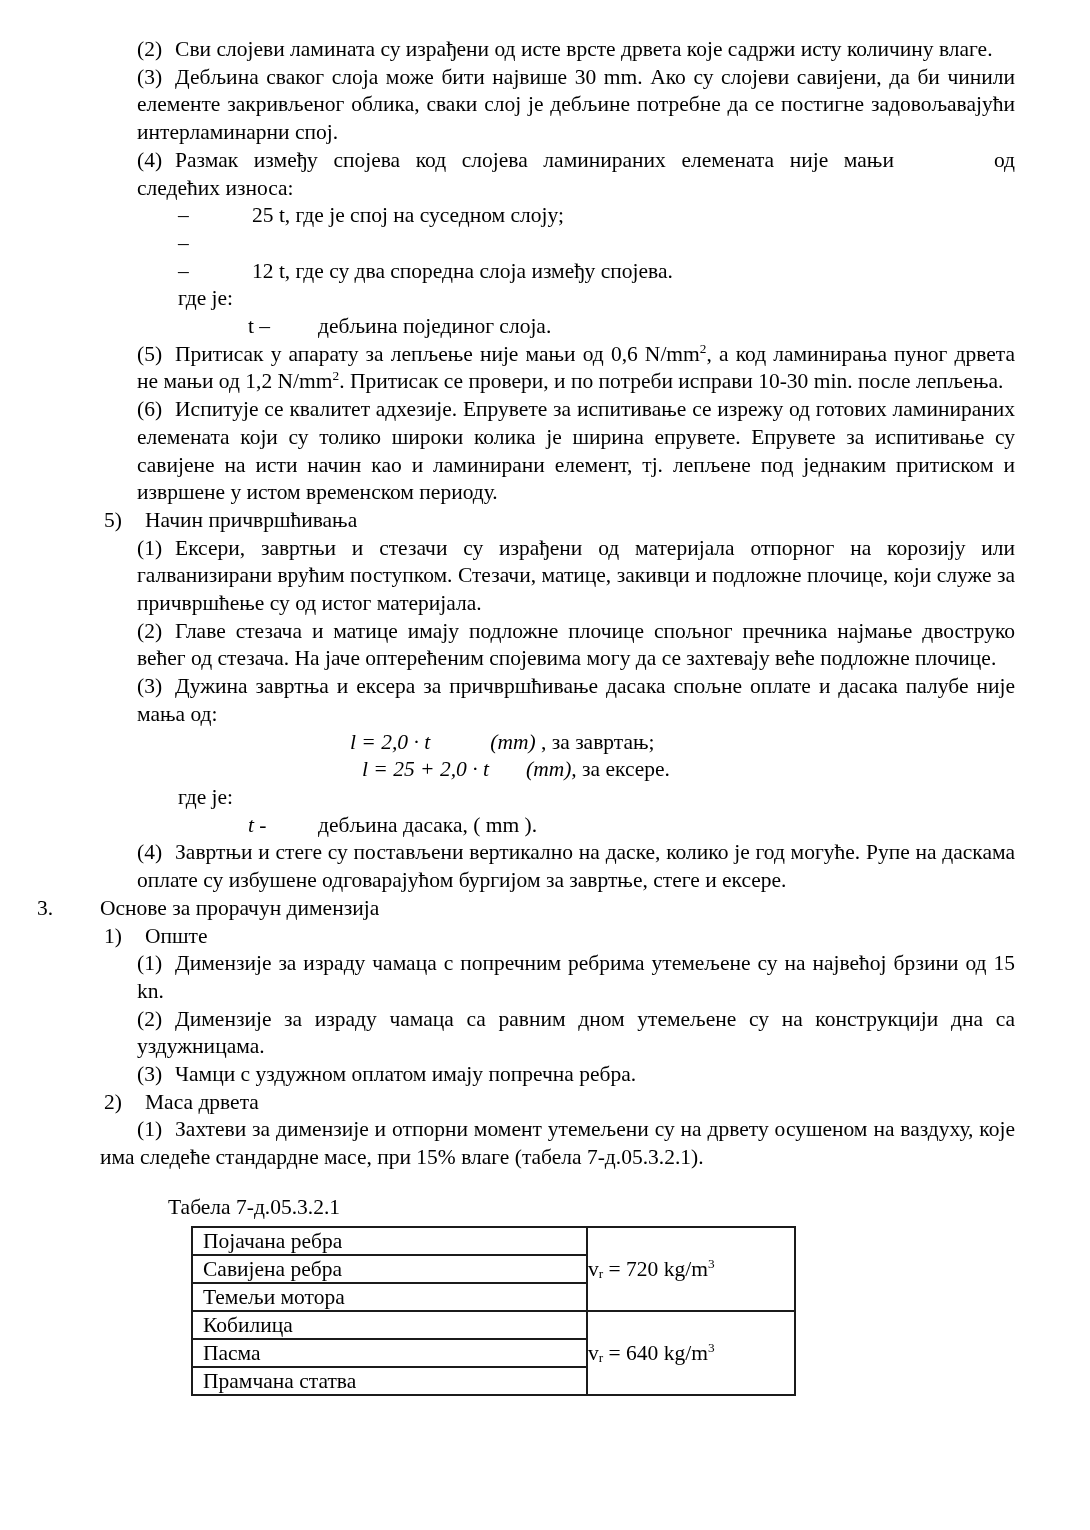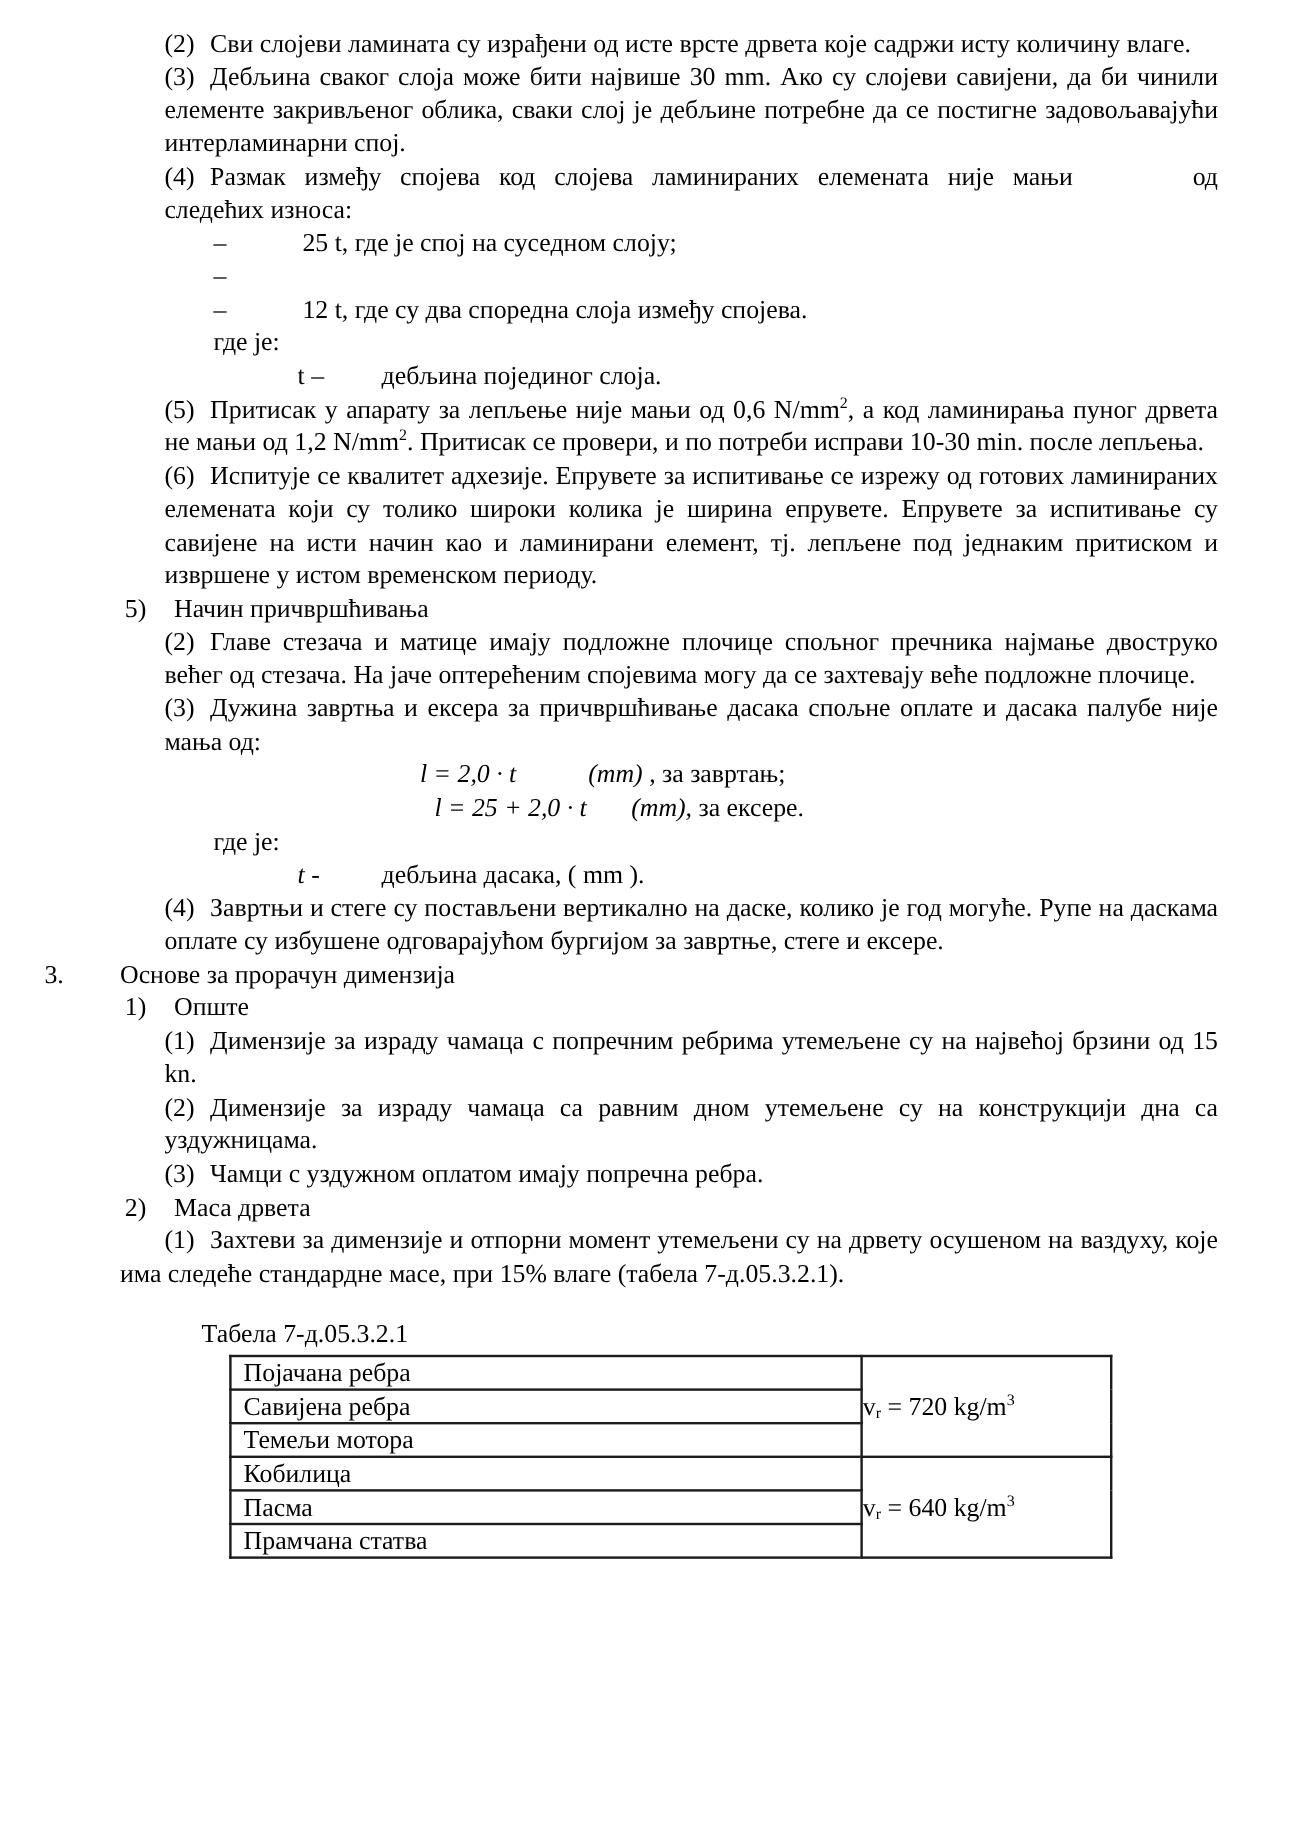--- a/index.html
+++ b/index.html
@@ -7,21 +7,21 @@
     background: #ffffff;
   }
   body {
     width: 1090px; height: 1530px;
     overflow: hidden;
     font-family: "Liberation Serif", "DejaVu Serif", serif;
     font-size: 21.5px;
     line-height: 27.7px;
     color: #000000;
   }
-  .page { padding-top: 23px; width: 1090px; }
+  .page { padding-top: 36px; width: 1090px; }
 
   
   .para { text-align: justify; margin: 0 75px 0 137px; }
   
   .para-hang { text-align: justify; margin: 0 75px 0 100px; text-indent: 37px; }
 
   .numgap { display: inline-block; width: 13px; }
   .wgap  { display: inline-block; width: 100px; }
 
   
@@ -47,21 +47,21 @@
   .heading-row.top .heading-num { width: 63px; }
 
   sup { font-size: 0.62em; line-height: 0; vertical-align: super; }
   sub { font-size: 0.62em; line-height: 0; vertical-align: baseline; position: relative; top: 0.22em; }
 
   .caption { margin: 22px 0 4px 168px; }
 
   table.mass {
     border-collapse: collapse;
     margin-left: 191px;
-    width: 736px;
+    width: 605px;
     table-layout: fixed;
   }
   table.mass td {
     border: 2px solid #1b1b1b;
     height: 26px;
     padding: 0 4px 0 10px;
     font-size: 21.5px;
     line-height: 26px;
     vertical-align: middle;
     overflow: hidden;
@@ -104,20 +104,21 @@
 
   <p class="para"><span>(5)</span><span class="numgap"></span><span>Притисак у апарату за лепљење није мањи од 0,6 N/mm</span><sup>2</sup><span>, а код ламинирања пуног дрвета не мањи од 1,2 N/mm</span><sup>2</sup><span>. Притисак се провери, и по потреби исправи 10-30 min. после лепљења.</span></p>
 
   <p class="para"><span>(6)</span><span class="numgap"></span><span>Испитује се квалитет адхезије. Епрувете за испитивање се изрежу од готових ламинираних елемената који су толико широки колика је ширина епрувете. Епрувете за испитивање су савијене на исти начин као и ламинирани елемент, тј. лепљене под једнаким притиском и извршене у истом временском периоду.</span></p>
 
   <div class="heading-row">
     <span class="heading-num">5)</span>
     <span>Начин причвршћивања</span>
   </div>
 
+  <p class="para"><span>(1)</span><span class="numgap"></span><span>Ексери, завртњи и стезачи су израђени од материјала отпорног на корозију или галванизирани врућим поступком. Стезачи, матице, закивци и подложне плочице, који служе за причвршћење су од истог материјала.</span></p>
 
   <p class="para"><span>(2)</span><span class="numgap"></span><span>Главе стезача и матице имају подложне плочице спољног пречника најмање двоструко већег од стезача. На јаче оптерећеним спојевима могу да се захтевају веће подложне плочице.</span></p>
 
   <p class="para"><span>(3)</span><span class="numgap"></span><span>Дужина завртња и ексера за причвршћивање дасака спољне оплате и дасака палубе није мања од:</span></p>
 
   <div class="formula-row"><span class="expr">l = 2,0 · t</span><span class="fgap1"></span><span class="unit">(mm)</span><span> , за завртањ;</span></div>
 
   <div class="formula-row f2"><span class="expr">l = 25 + 2,0 · t</span><span class="fgap2"></span><span class="unit">(mm),</span><span> за ексере.</span></div>
 
   <div class="where">где је:</div>

